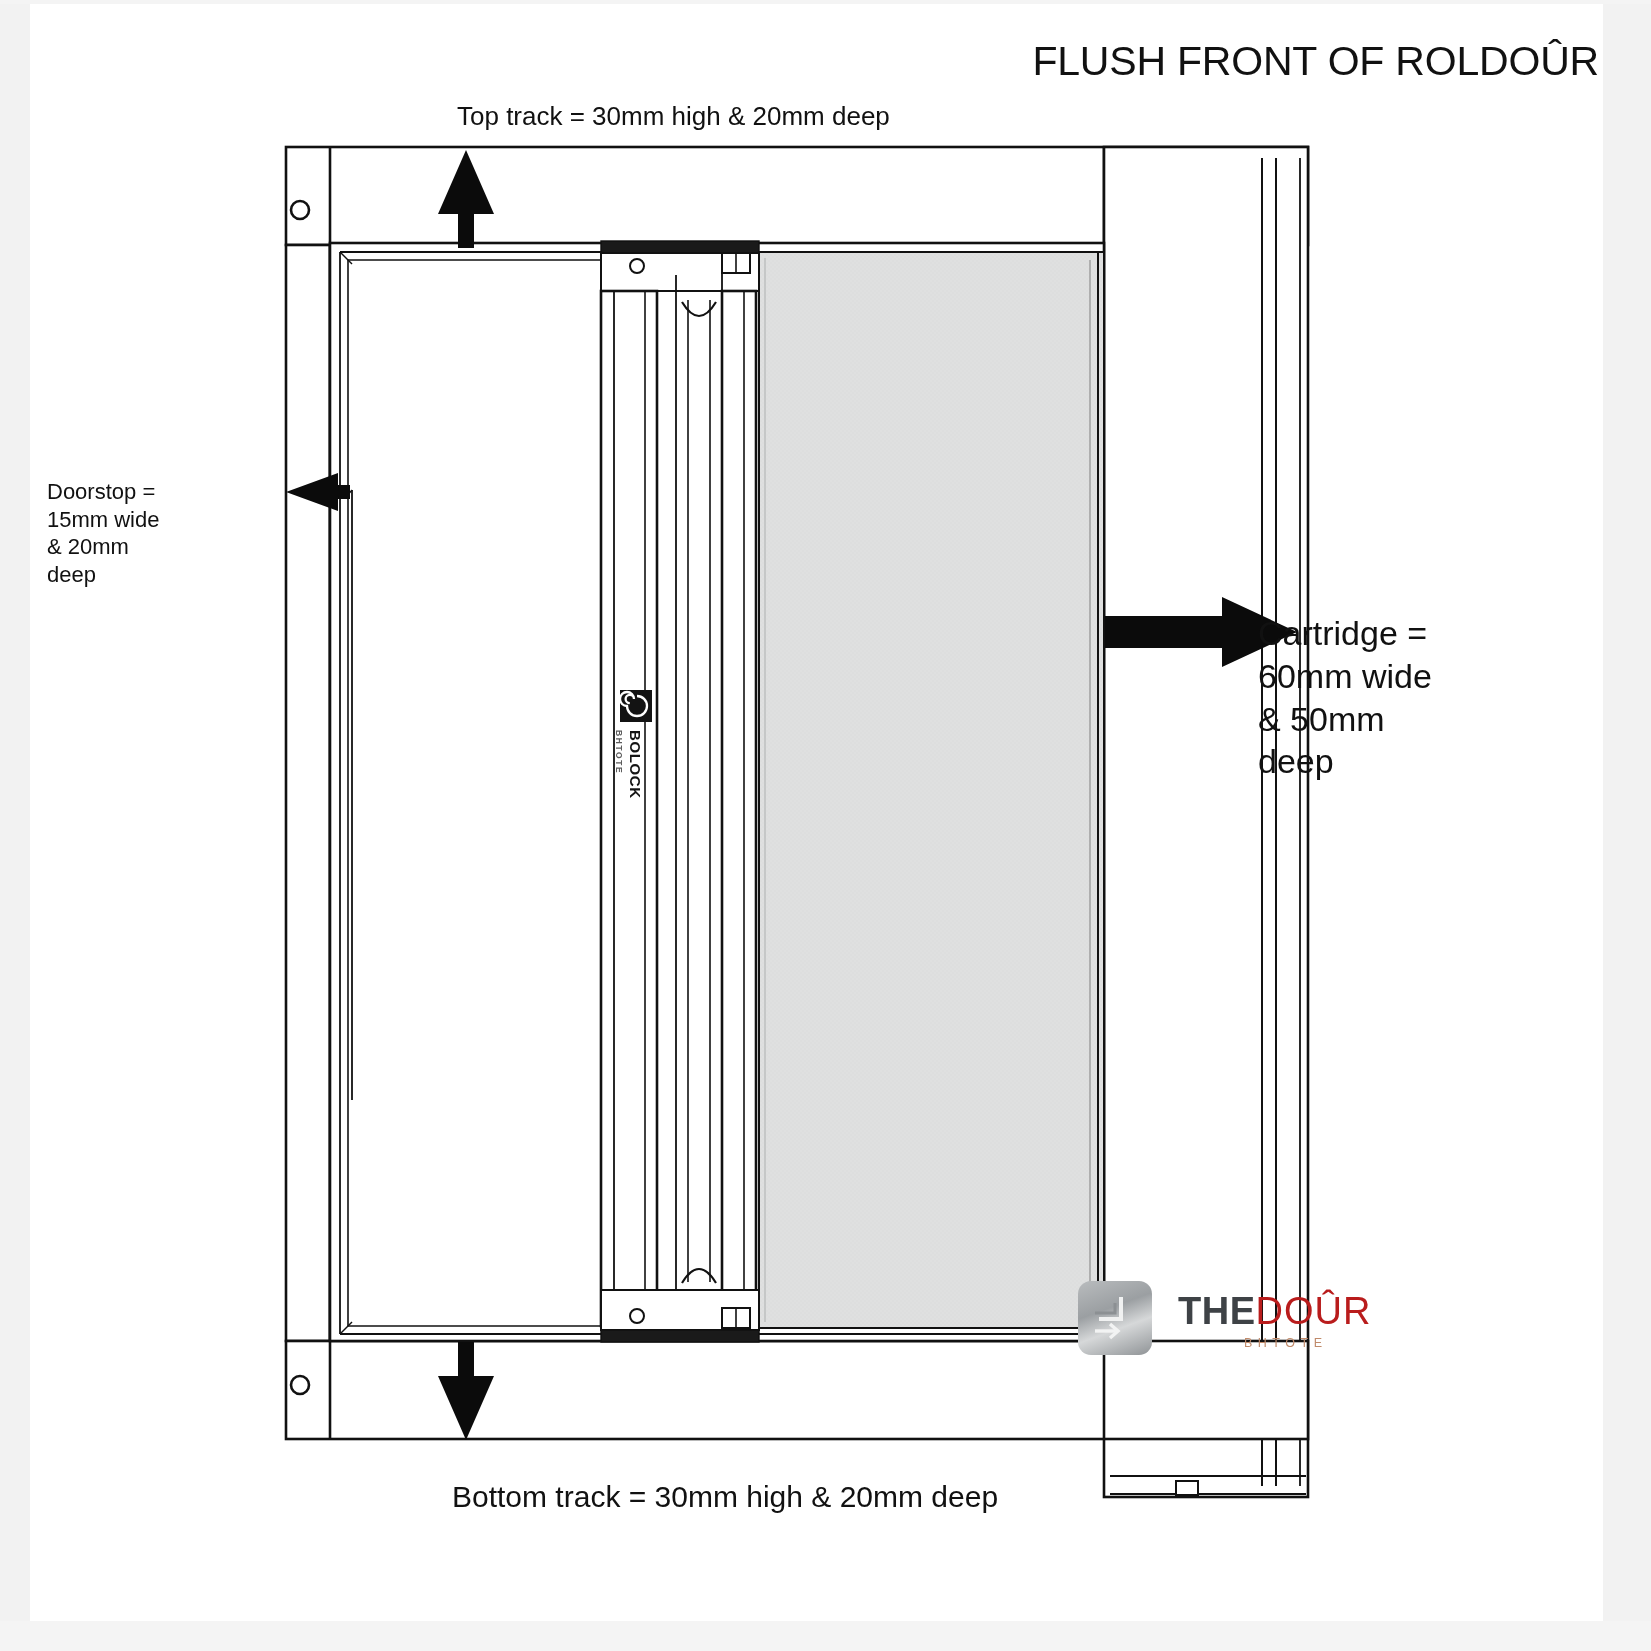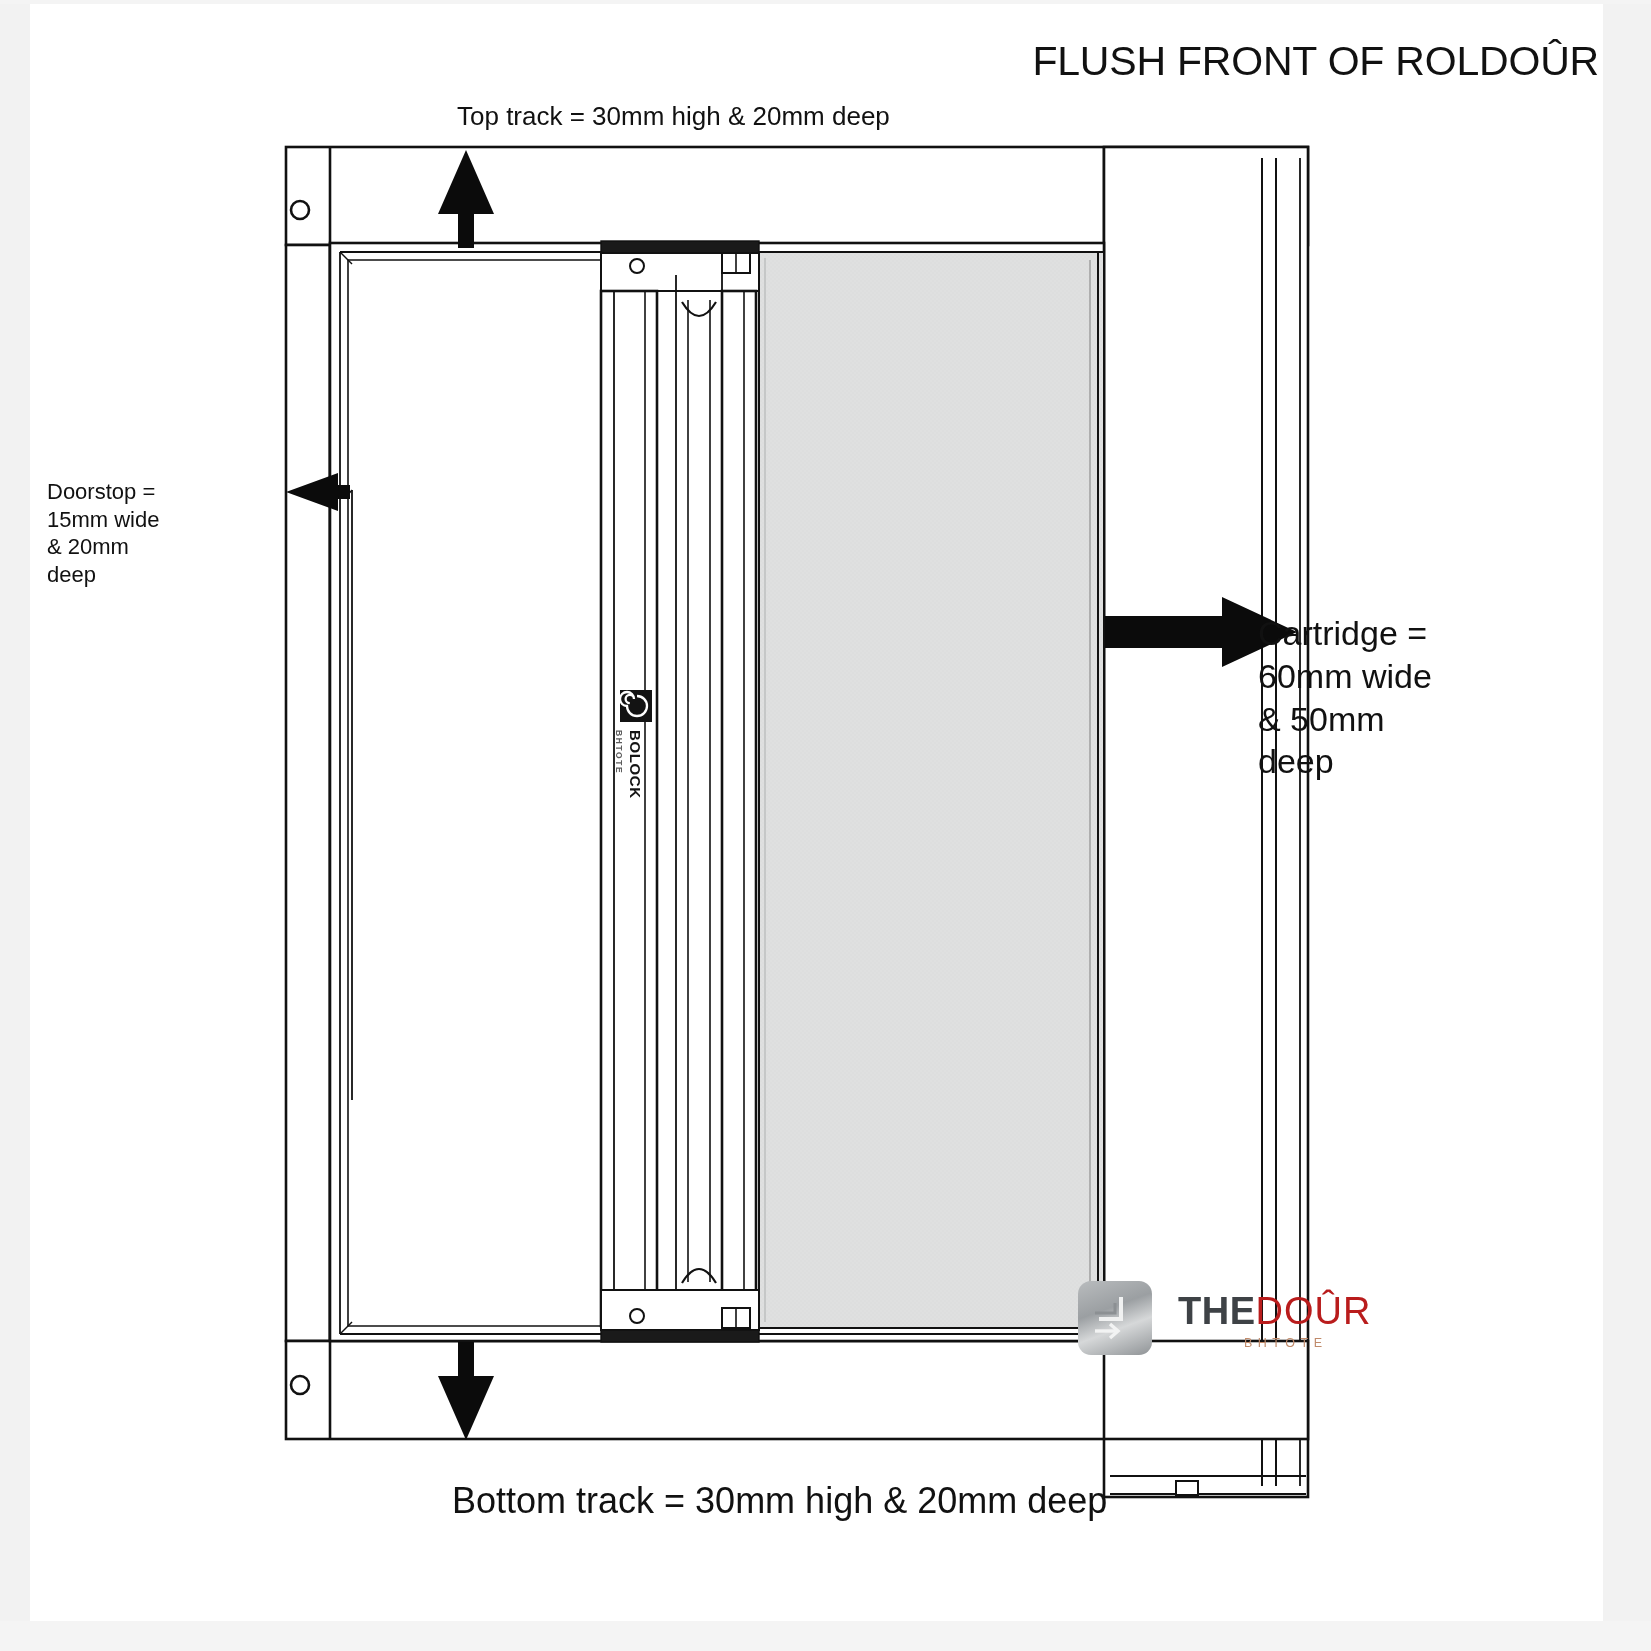--- a/index.html
+++ b/index.html
@@ -38,21 +38,21 @@
     font-size: 41px;
     letter-spacing: -0.2px;
     margin-top: 24px;
   }
   #top-track-label {
     top: 100px; left: 457px;
     font-size: 26px;
   }
   #bottom-track-label {
     top: 1478px; left: 452px;
-    font-size: 36px;
+    font-size: 30px;
   }
   #doorstop-label {
     top: 478px; left: 47px;
     width: 250px;
     font-size: 22px;
   }
   #cartridge-label {
     top: 612px; left: 1258px;
     width: 250px;
     font-size: 34px;

